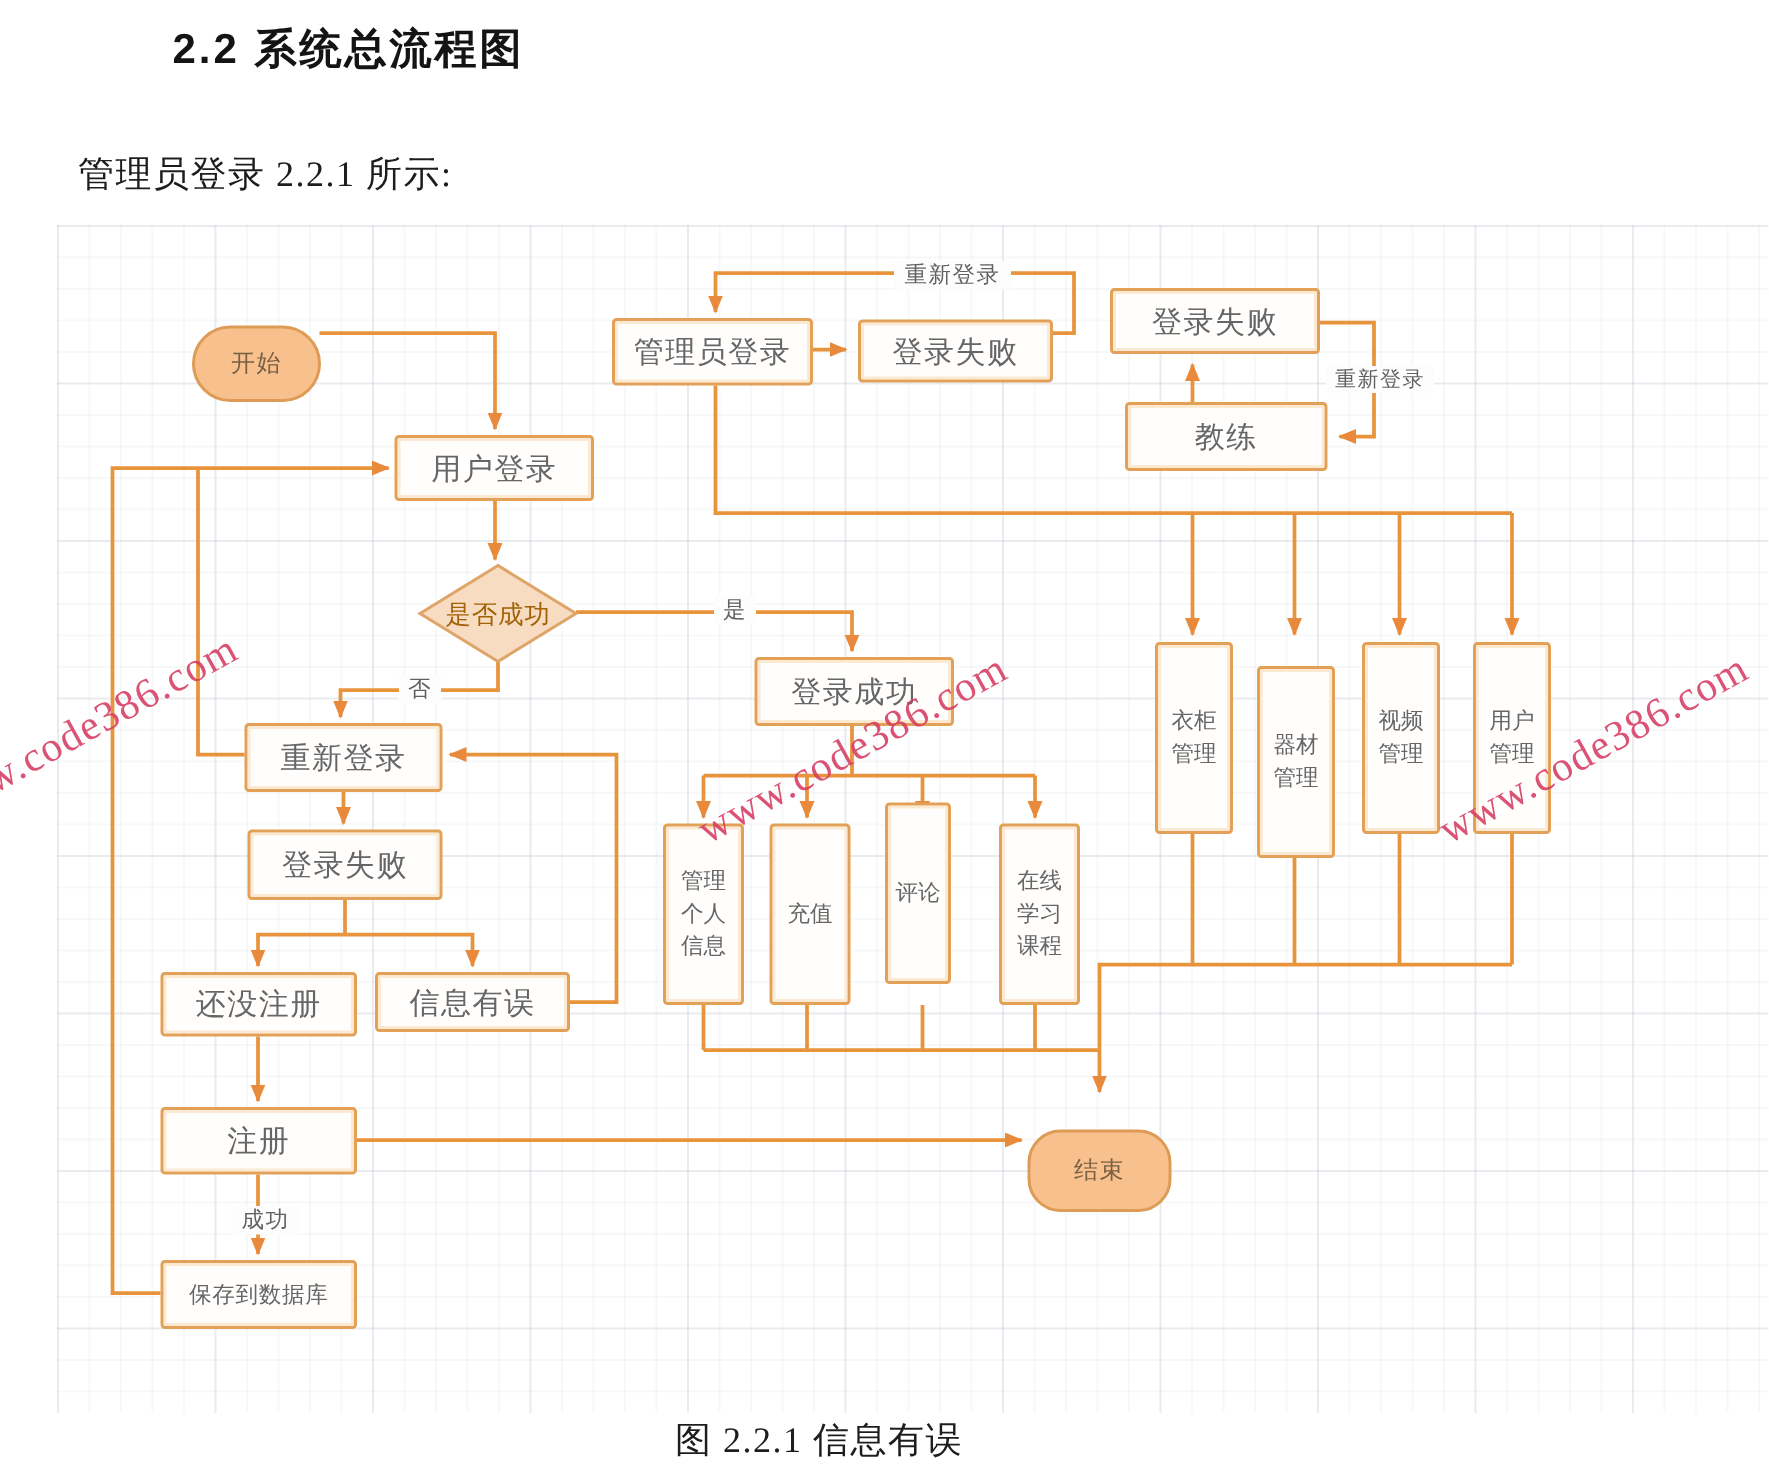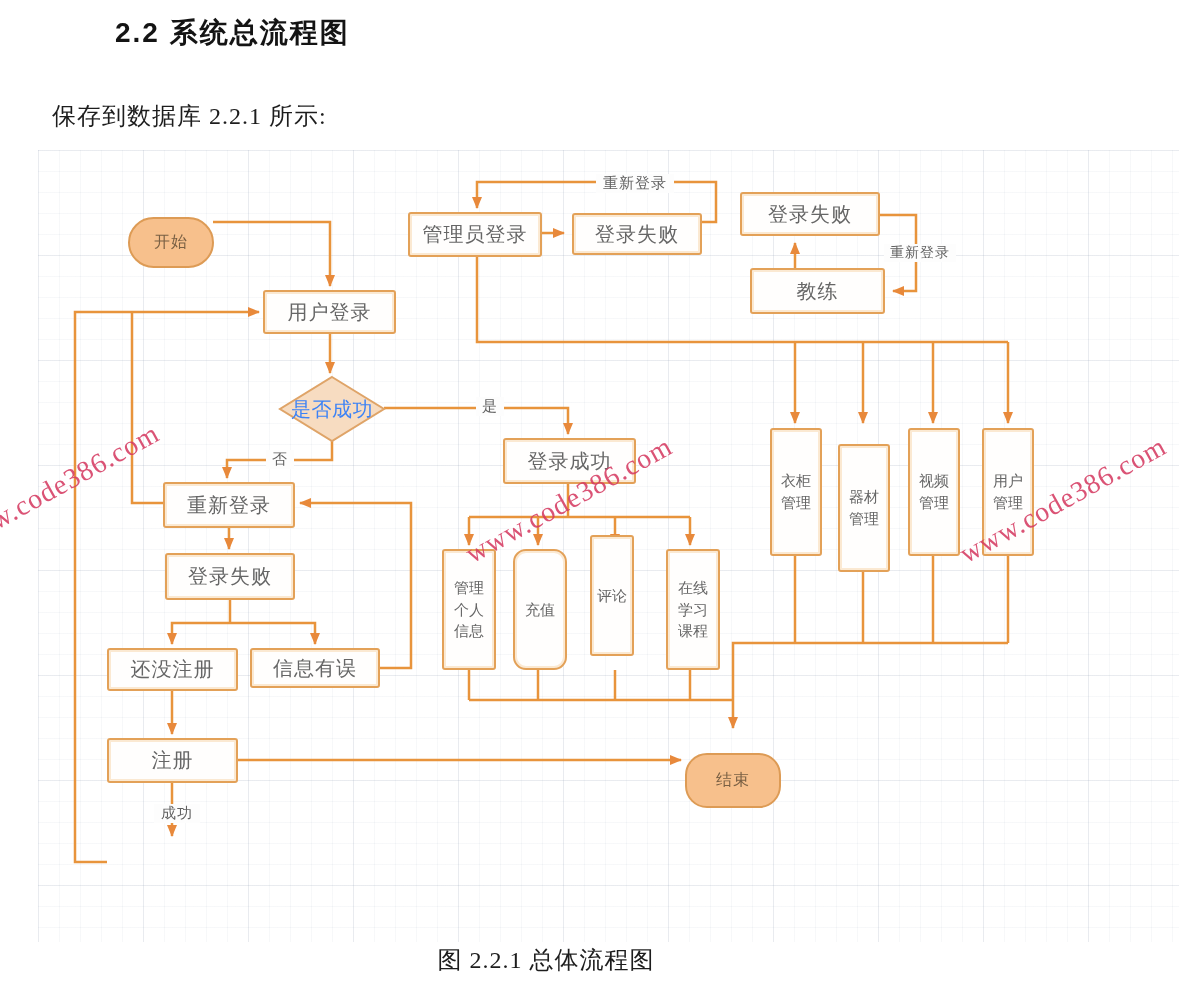--- a/index.html
+++ b/index.html
@@ -19,37 +19,37 @@
          font-family:"Liberation Serif","DejaVu Serif",serif;letter-spacing:1px;}
   svg.wires{position:absolute;left:0;top:0;}
   .node{position:absolute;display:flex;align-items:center;justify-content:center;
         background:#fffefd;border:2px solid #e3a158;border-radius:3px;
         color:#666;font-size:20px;letter-spacing:1px;box-sizing:border-box;
         box-shadow:inset 0 0 0 2px #fbe9d2;text-align:center;}
   .node.small{font-size:15px;letter-spacing:0.5px;}
   .terminal{background:#f7c08c;border-color:#dd9b55;border-radius:26px;color:#7a6044;
             box-shadow:none;font-size:16px;margin-top:20px;}
   .tall{white-space:pre-line;line-height:1.45;font-size:15px;letter-spacing:0;}
-  .diamond-label{position:absolute;background:transparent;border:none;color:#3b82f6;
-        display:flex;align-items:center;justify-content:center;font-size:20px;letter-spacing:0.5px;}
+  .diamond-label{position:absolute;background:transparent;border:none;color:#a16207;
+        display:flex;align-items:center;justify-content:center;font-size:17px;letter-spacing:0.5px;}
   .edge-label{position:absolute;color:#616161;font-size:15px;background:#fdfdfd;
         padding:0 3px;text-align:center;letter-spacing:1px;}
   .wm{position:absolute;color:#d63c63;opacity:0.88;font-size:28px;letter-spacing:1px;
       font-family:"Liberation Serif","DejaVu Serif",serif;transform-origin:0 50%;
       transform:rotate(-29deg);white-space:nowrap;}
 </style>
 </head>
 <body>
 
 <div class="page">
 
   <div class="grid-bg"></div>
 
   <div class="heading">2.2 系统总流程图</div>
-  <div class="intro">保存到数据库 2.2.1 所示:</div>
+  <div class="intro">管理员登录 2.2.1 所示:</div>
 
   <svg class="wires" width="1179" height="983" viewBox="0 0 1179 983">
     <defs>
       <marker id="arr" markerUnits="userSpaceOnUse" markerWidth="14" markerHeight="12" refX="11" refY="5" orient="auto">
         <path d="M0,0 L12,5 L0,10 Z" fill="#e8893b"></path>
       </marker>
     </defs>
     <g fill="none" stroke="#e8943c" stroke-width="2.5">
 
       <polyline points="213,222 330,222 330,286" marker-end="url(#arr)"></polyline>
@@ -117,50 +117,51 @@
 
   <div class="node terminal" style="left:128px;top:197px;width:86px;height:51px;">开始</div>
   <div class="node" style="left:263px;top:290px;width:133px;height:44px;">用户登录</div>
   <div class="diamond-label" style="left:287px;top:399px;width:90px;height:20px;">是否成功</div>
   <div class="node" style="left:503px;top:438px;width:133px;height:46px;">登录成功</div>
   <div class="node" style="left:163px;top:482px;width:132px;height:46px;">重新登录</div>
   <div class="node" style="left:165px;top:553px;width:130px;height:47px;">登录失败</div>
   <div class="node" style="left:107px;top:648px;width:131px;height:43px;">还没注册</div>
   <div class="node" style="left:250px;top:648px;width:130px;height:40px;">信息有误</div>
   <div class="node" style="left:107px;top:738px;width:131px;height:45px;">注册</div>
+  <div class="node small" style="left:107px;top:840px;width:131px;height:46px;">保存到数据库</div>
   <div class="node" style="left:408px;top:212px;width:134px;height:45px;">管理员登录</div>
   <div class="node" style="left:572px;top:213px;width:130px;height:42px;">登录失败</div>
   <div class="node" style="left:740px;top:192px;width:140px;height:44px;">登录失败</div>
   <div class="node" style="left:750px;top:268px;width:135px;height:46px;">教练</div>
 
   <div class="node tall" style="left:770px;top:428px;width:52px;height:128px;">衣柜
 管理</div>
   <div class="node tall" style="left:838px;top:428px;width:52px;height:128px;margin-top:16px;">器材
 管理</div>
   <div class="node tall" style="left:908px;top:428px;width:52px;height:128px;">视频
 管理</div>
   <div class="node tall" style="left:982px;top:428px;width:52px;height:128px;">用户
 管理</div>
 
   <div class="node tall" style="left:442px;top:549px;width:54px;height:121px;">管理
 个人
 信息</div>
-  <div class="node tall" style="left:513px;top:549px;width:54px;height:121px;border-radius:13px;">充值</div>
+  <div class="node tall" style="left:513px;top:549px;width:54px;height:121px;">充值</div>
   <div class="node tall" style="left:590px;top:535px;width:44px;height:121px;">评论</div>
   <div class="node tall" style="left:666px;top:549px;width:54px;height:121px;">在线
 学习
 课程</div>
 
   <div class="node terminal" style="left:685px;top:733px;width:96px;height:55px;border-radius:22px;">结束</div>
 
   <div class="edge-label" style="left:596px;top:174px;width:72px;">重新登录</div>
   <div class="edge-label" style="left:884px;top:244px;width:66px;font-size:14px;">重新登录</div>
   <div class="edge-label" style="left:476px;top:397px;width:22px;">是</div>
   <div class="edge-label" style="left:266px;top:450px;width:22px;">否</div>
   <div class="edge-label" style="left:154px;top:804px;width:40px;">成功</div>
 
   <div class="wm" style="left:-45px;top:527px;">www.code386.com</div>
   <div class="wm" style="left:468px;top:540px;">www.code386.com</div>
   <div class="wm" style="left:962px;top:540px;">www.code386.com</div>
 
-  <div class="caption">图 2.2.1 总体流程图</div>
+  <div class="caption">图 2.2.1 信息有误</div>
 
 </div>
 
 </body></html>

